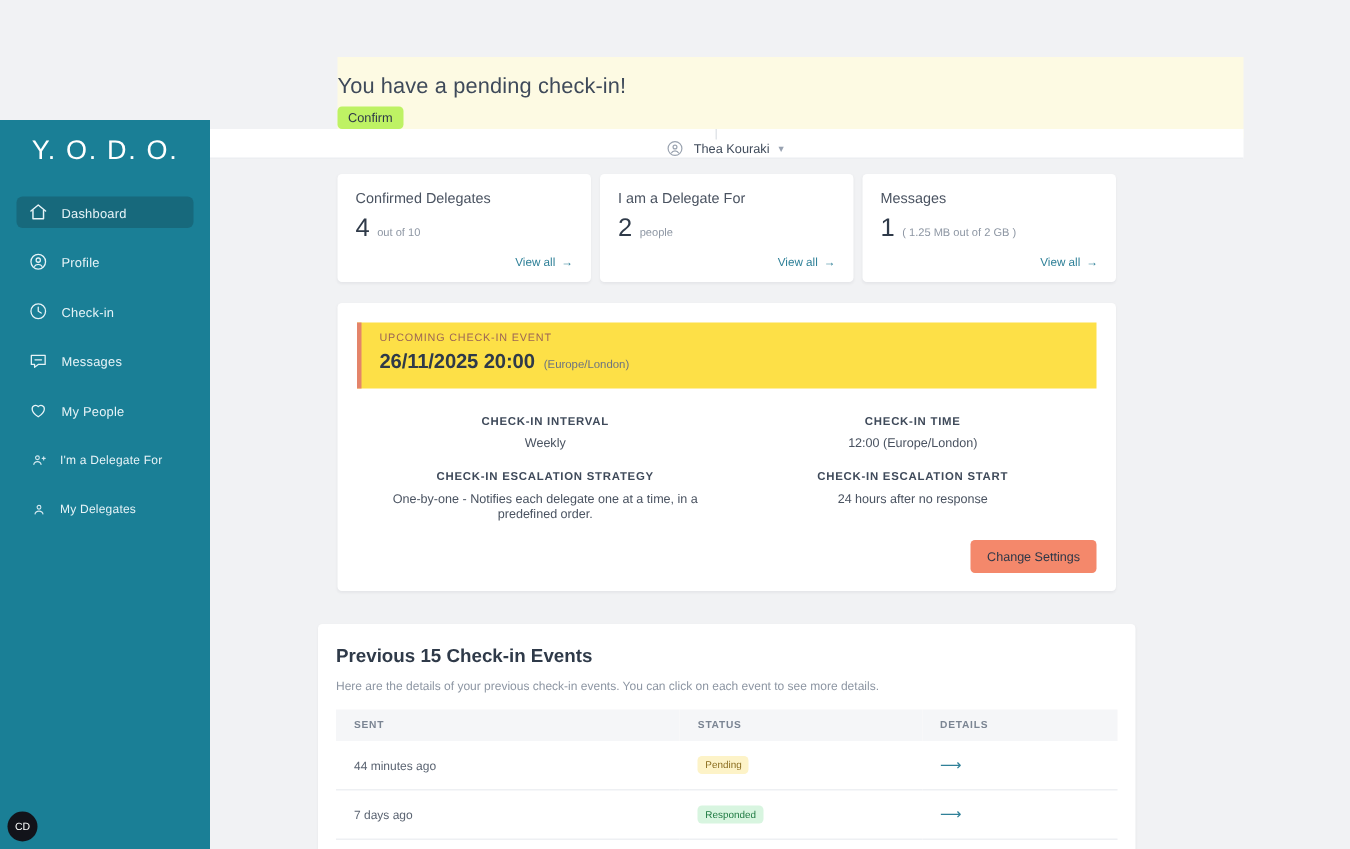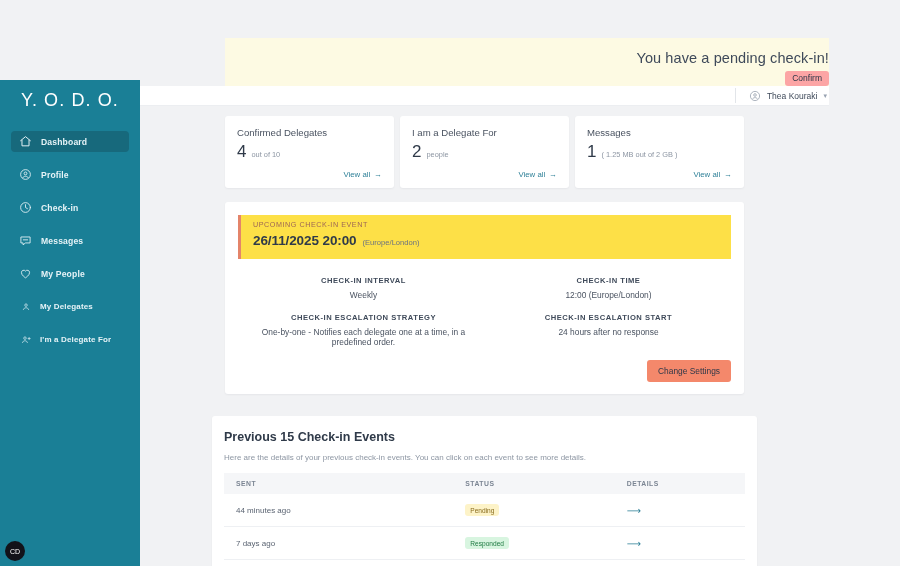--- a/index.html
+++ b/index.html
@@ -8,48 +8,48 @@
     font-family: "Liberation Sans", sans-serif;
     background: #f1f2f4;
     overflow: hidden;
   }
   #app { position: relative; width: 900px; height: 566px; }
 
   
   .banner {
     position: absolute; left: 225px; top: 38px; width: 604px; height: 54px;
     background: #fdfae3;
-    display: flex; flex-direction: column; align-items: flex-end;
+    display: flex; flex-direction: column; align-items: flex-start;
     padding-top: 12px;
     z-index: 1;
   }
   .banner-text { font-size: 14.5px; color: #3f4a5a; letter-spacing: .1px; }
   .banner-confirm {
     margin-top: 5px;
-    background: #fca5a5; color: #2d3748;
+    background: #bef264; color: #2d3748;
     border: none; border-radius: 3px;
     font-size: 8.5px; font-family: "Liberation Sans", sans-serif;
     padding: 2px 7px 3px; cursor: pointer;
   }
 
   
   .sidebar {
     position: absolute; left: 0; top: 80px; width: 140px; height: 486px;
     background: #1a7f96; z-index: 4;
   }
   .logo {
     height: 41px; display: flex; align-items: center; justify-content: center;
     color: #ffffff; font-size: 18px; letter-spacing: 1.1px;
   }
   .nav { margin-top: 10px; }
   .nav-item {
     display: flex; align-items: center; gap: 9px;
     height: 21px; margin: 0 11px 12px 11px; padding: 0 8px;
     border-radius: 4px; cursor: pointer;
-    color: #e6f3f7; font-size: 8.6px; letter-spacing: .15px; font-weight: bold;
+    color: #e6f3f7; font-size: 8.6px; letter-spacing: .15px;
   }
   .nav-item.active { background: #17697c; }
   .nav-item .ico { width: 13px; height: 13px; flex: 0 0 13px; display: block; }
   .nav-item .ico svg { width: 13px; height: 13px; display: block; }
   .nav-sub { margin-left: 13px; }
   .nav-sub .ico, .nav-sub .ico svg { width: 10px; height: 10px; flex-basis: 10px; }
   .nav-sub { font-size: 8px; }
 
   
   .corner-badge {
@@ -60,20 +60,21 @@
     font-size: 7px; z-index: 9; cursor: pointer;
   }
 
   
   .topbar {
     position: absolute; left: 140px; top: 86px; width: 689px; height: 20px;
     background: #ffffff;
     display: flex; align-items: center; justify-content: flex-end;
     padding-right: 2px; z-index: 3;
     border-bottom: 1px solid #eceef1;
+    flex-direction: column;
   }
   .topbar-divider { width: 1px; height: 15px; background: #e2e5e9; margin-right: 13px; }
   .user-chip { display: flex; align-items: center; gap: 6px; cursor: pointer; }
   .user-chip .avatar { width: 12px; height: 12px; color: #9aa3b0; }
   .user-chip .avatar svg { width: 12px; height: 12px; display: block; }
   .user-name { font-size: 8.5px; color: #3f4a5a; }
   .caret { font-size: 7px; color: #98a2b1; }
 
   
   .main {
@@ -220,36 +221,36 @@
           <svg viewBox="0 0 24 24" fill="none" stroke="#e6f3f7" stroke-width="1.6" stroke-linejoin="round">
               <path d="M12 20s-7.5-4.7-7.5-9.6A4.2 4.2 0 0 1 12 7.6a4.2 4.2 0 0 1 7.5 2.8C19.5 15.3 12 20 12 20z"></path>
             </svg>
         </span>
         <span>My People</span>
       </div>
 
       <div class="nav-item nav-sub">
         <span class="ico">
           <svg viewBox="0 0 24 24" fill="none" stroke="#d4e9f0" stroke-width="1.8">
-              <circle cx="12" cy="7.5" r="3"></circle>
-              <path d="M5.5 19c.6-3.4 3.3-5.2 6.5-5.2s5.9 1.8 6.5 5.2"></path>
-            </svg>
-        </span>
-        <span>My Delegates</span>
-      </div>
-
-      <div class="nav-item nav-sub">
-        <span class="ico">
-          <svg viewBox="0 0 24 24" fill="none" stroke="#d4e9f0" stroke-width="1.8">
               <circle cx="9.5" cy="7.5" r="3"></circle>
               <path d="M3.5 19c.6-3.4 3-5.2 6-5.2s5.4 1.8 6 5.2"></path>
               <path d="M17 8.5h5M19.5 6v5" stroke-linecap="round"></path>
             </svg>
         </span>
         <span>I'm a Delegate For</span>
+      </div>
+
+      <div class="nav-item nav-sub">
+        <span class="ico">
+          <svg viewBox="0 0 24 24" fill="none" stroke="#d4e9f0" stroke-width="1.8">
+              <circle cx="12" cy="7.5" r="3"></circle>
+              <path d="M5.5 19c.6-3.4 3.3-5.2 6.5-5.2s5.9 1.8 6.5 5.2"></path>
+            </svg>
+        </span>
+        <span>My Delegates</span>
       </div>
 
     </div>
   </nav>
 
   <div class="corner-badge">CD</div>
 
   <header class="topbar">
     <div class="topbar-divider"></div>
     <div class="user-chip">

